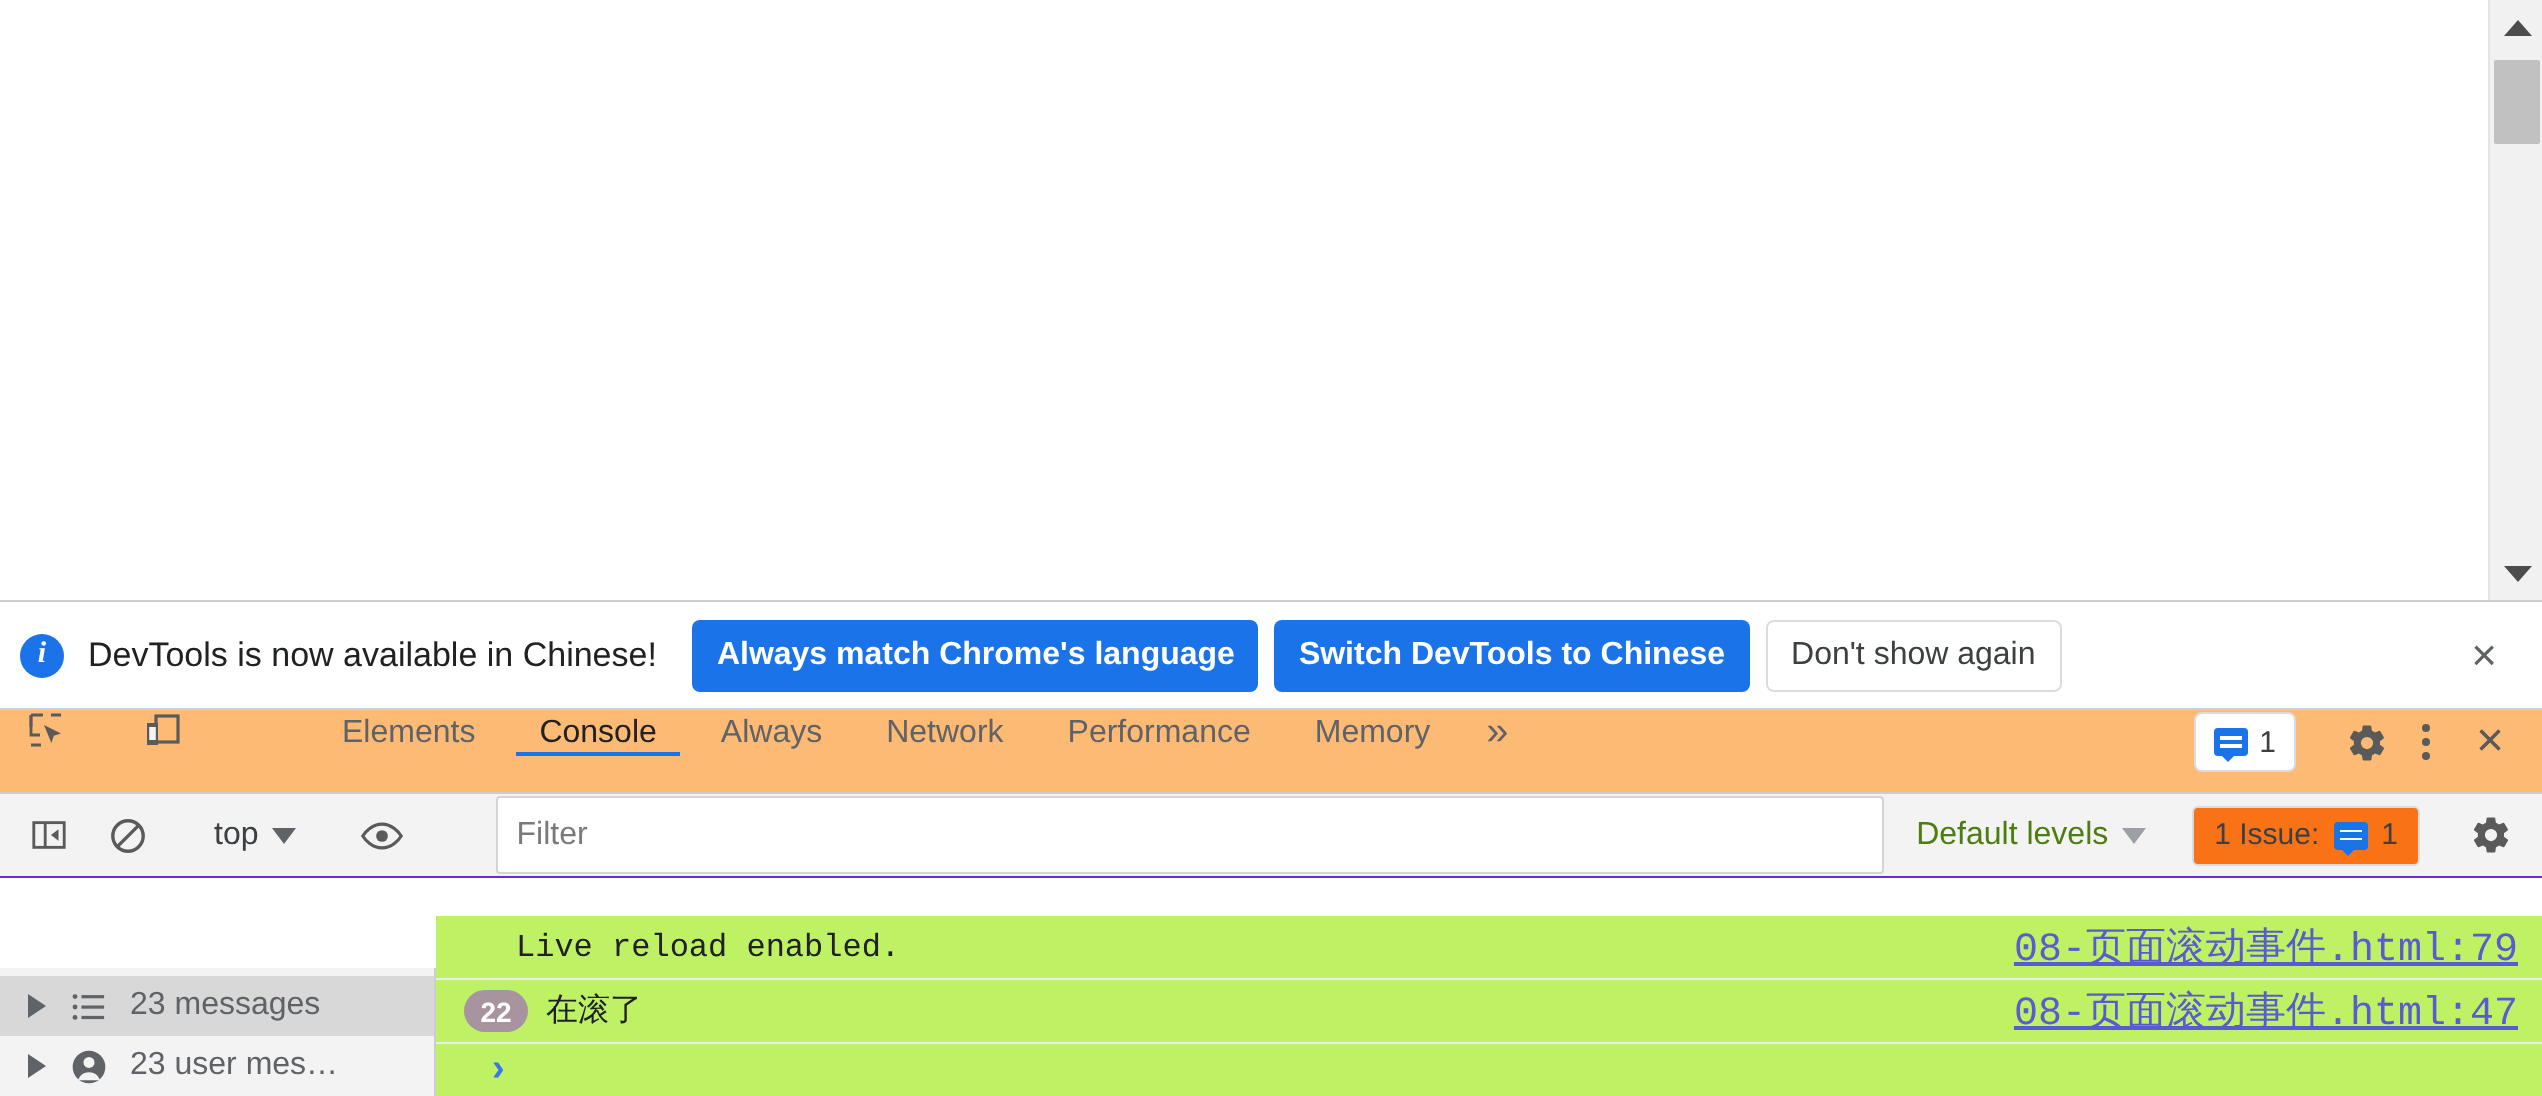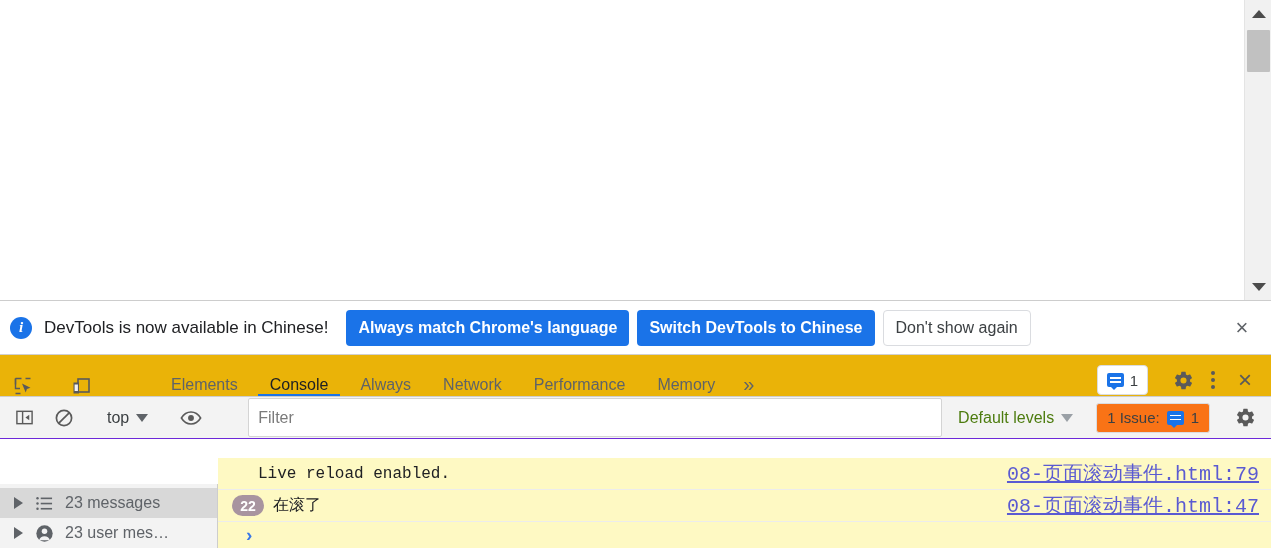--- a/index.html
+++ b/index.html
@@ -103,22 +103,22 @@
     margin-left: auto;
     width: 30px; height: 30px;
     display: flex; align-items: center; justify-content: center;
     color: #5f6368; font-size: 22px; cursor: pointer;
     font-family: "Liberation Sans", sans-serif;
   }
 
   
   .tabstrip {
     height: 42px; flex: 0 0 42px;
-    display: flex; align-items: flex-end;
-    background: #eab308;
+    display: flex; align-items: flex-start;
+    background: #fdba74;
     border-bottom: 1px solid #cdcdcd;
     padding-left: 4px;
     gap: 20px;
   }
   .tb-icon-btn {
     width: 38px; display: flex; align-items: center; justify-content: center;
     cursor: pointer; color: #5a5a5a;
   }
   .vsep { width: 1px; background: #cacaca; margin: 9px 7px; flex: 0 0 1px; }
   .tabs { display: flex; align-items: stretch; }
@@ -247,21 +247,21 @@
   .side-item.selected { background: #d8d8d8; }
   .tri {
     width: 0; height: 0; flex: 0 0 auto;
     border-top: 6px solid transparent;
     border-bottom: 6px solid transparent;
     border-left: 9px solid #5f6368;
   }
   .side-icon { width: 22px; display: flex; align-items: center; justify-content: center; color: #5f6368; }
   .side-label { color: #5f6368; }
 
-  .messages { flex: 1 1 auto; min-width: 0; background: #fef9c3; overflow: hidden; }
+  .messages { flex: 1 1 auto; min-width: 0; background: #bef264; overflow: hidden; }
   .msg-row {
     display: flex; align-items: center;
     min-height: 26px;
     border-bottom: 1px solid #ececec;
     padding: 2px 12px 2px 0;
   }
   .msg-text {
     flex: 1 1 auto; min-width: 0;
     font-family: "Liberation Mono", monospace;
     font-size: 16px; color: #202124;

